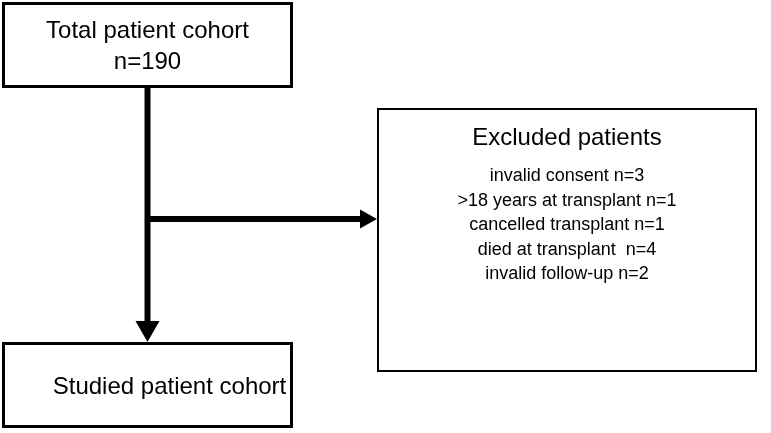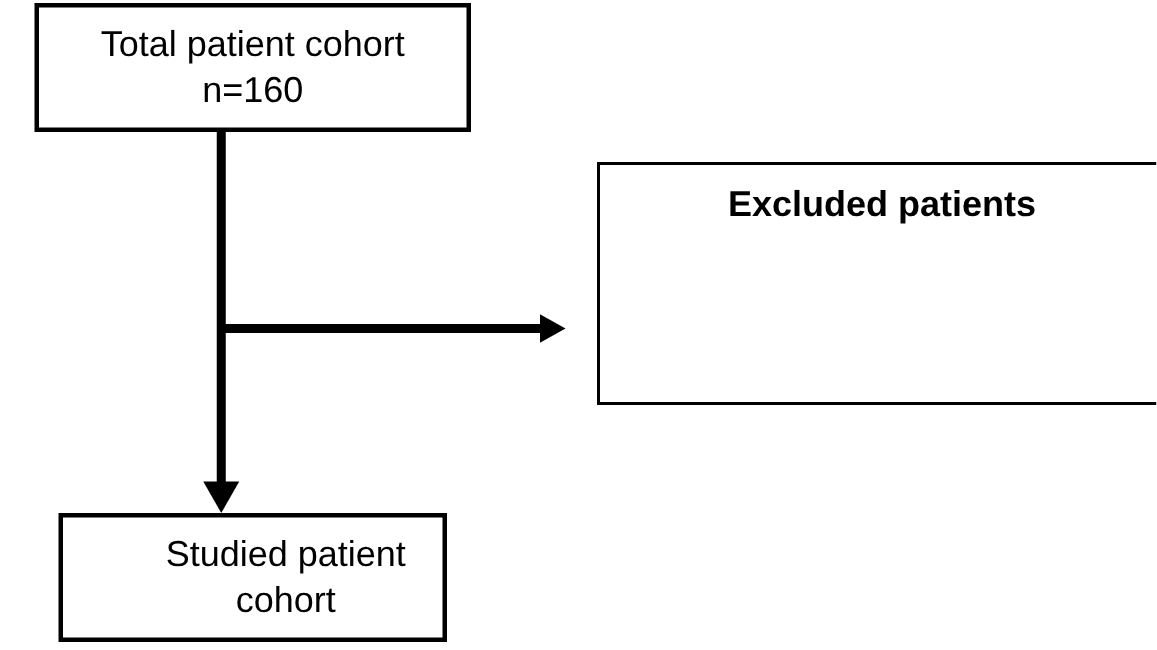--- a/index.html
+++ b/index.html
@@ -27,44 +27,42 @@
   .box {
     position: absolute;
     box-sizing: border-box;
     background: #ffffff;
     border: 3px solid #000000;
     display: flex;
     flex-direction: column;
     align-items: center;
     justify-content: center;
     text-align: center;
-    margin-left: 21px;
   }
   .box-total {
     left: 2px;
     top: 2px;
     width: 291px;
     height: 86px;
   }
   .box-studied {
-    left: 18px;
+    left: 2px;
     top: 342px;
-    width: 259px;
+    width: 291px;
     height: 86px;
     padding-left: 44px;
   }
   .box-excluded {
     left: 377px;
     top: 108px;
     width: 380px;
-    height: 162px;
+    height: 264px;
     border-width: 2px;
     justify-content: flex-start;
     padding-top: 11px;
-    font-weight: bold;
   }
   .box-title,
   .box-count {
     font-size: 24px;
     line-height: 31px;
     white-space: pre-wrap;
   }
   .reasons {
     margin-top: 11px;
     display: flex;
@@ -86,24 +84,31 @@
 
     <line x1="147.5" y1="88" x2="147.5" y2="324" stroke="#000000" stroke-width="6"></line>
     <polygon points="135.5,321 159.5,321 147.5,342" fill="#000000"></polygon>
 
     <line x1="147.5" y1="219" x2="361" y2="219" stroke="#000000" stroke-width="6"></line>
     <polygon points="360,209.5 360,228.5 377,219" fill="#000000"></polygon>
   </svg>
 
   <div class="box box-total">
     <div class="box-title">Total patient cohort</div>
-    <div class="box-count">n=160</div>
+    <div class="box-count">n=190</div>
   </div>
 
   <div class="box box-excluded">
     <div class="box-title">Excluded patients</div>
+    <div class="reasons">
+      <div class="reason">invalid consent n=3</div>
+      <div class="reason">&gt;18 years at transplant n=1</div>
+      <div class="reason">cancelled transplant n=1</div>
+      <div class="reason">died at transplant  n=4</div>
+      <div class="reason">invalid follow-up n=2</div>
+    </div>
   </div>
 
   <div class="box box-studied">
     <div class="box-title">Studied patient cohort</div>
   </div>
 
 </div>
 
 </body></html>

